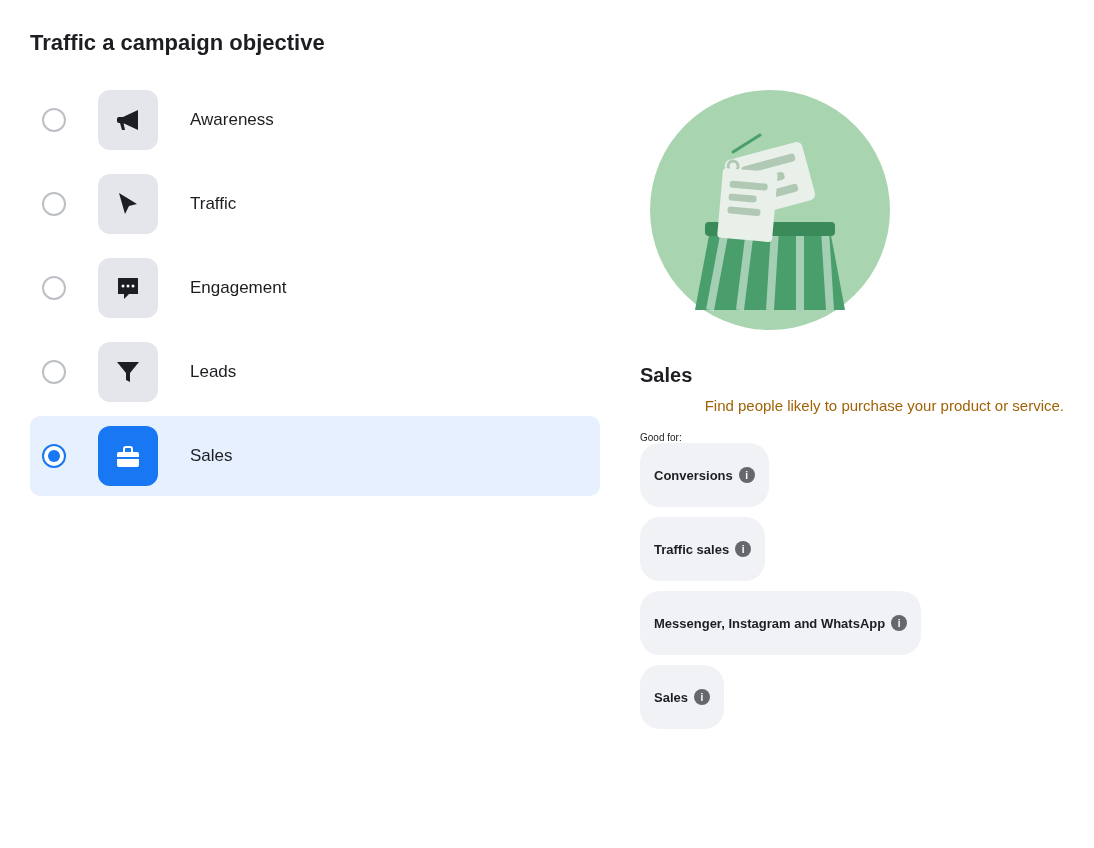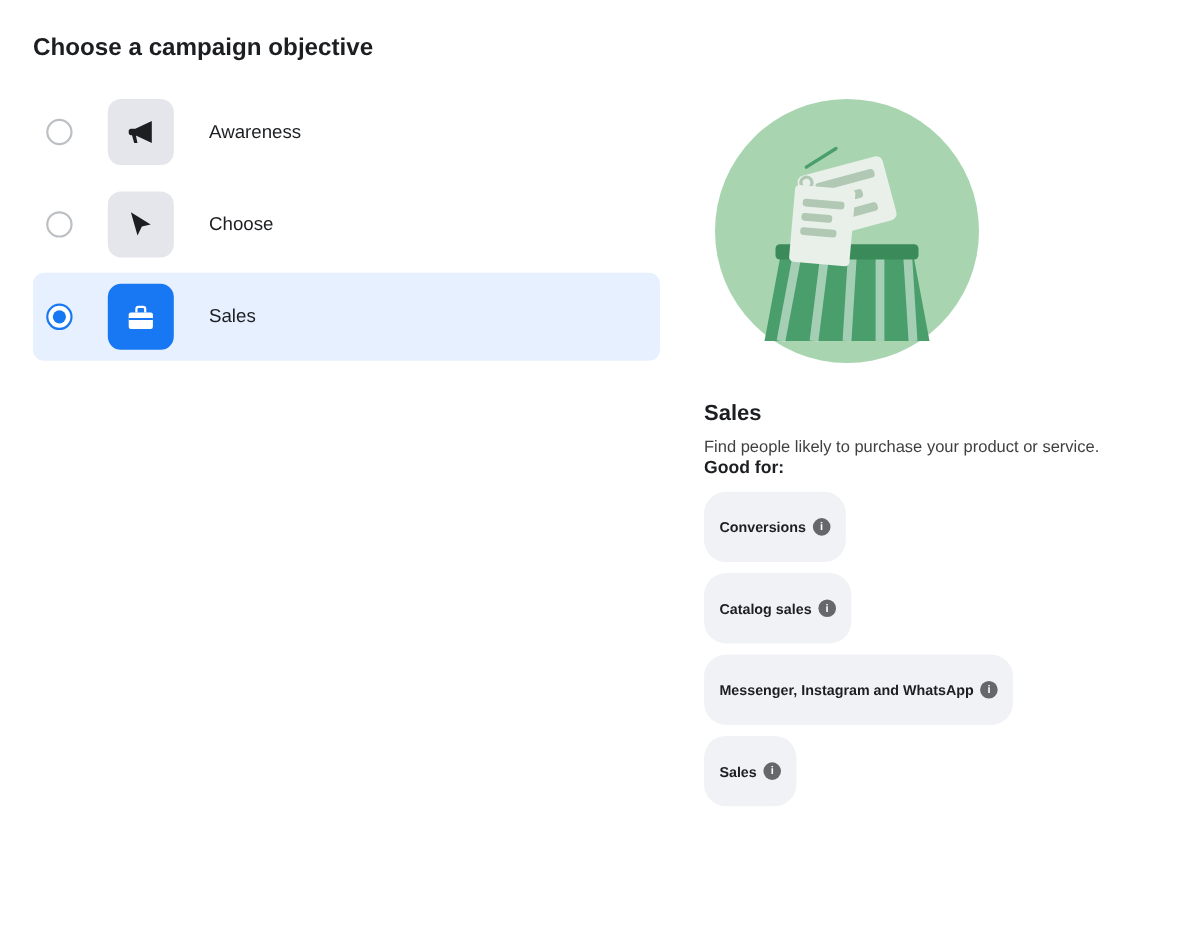--- a/index.html
+++ b/index.html
@@ -101,28 +101,29 @@
     }
 
     .detail-title {
       font-size: 20px;
       font-weight: 700;
       margin-bottom: 8px;
     }
 
     .detail-desc {
       font-size: 15px;
-      color: #404040;
+      color: #a16207;
+      margin-bottom: 16px;
       line-height: 1.4;
+      text-align: right;
     }
 
     .good-for-label {
-      font-size: 16px;
-      font-weight: 700;
-      margin-bottom: 12px;
+      font-size: 10px;
+      font-weight: 400;
     }
 
     .badge {
       display: inline-flex;
       align-items: center;
       gap: 6px;
       background: #f0f2f5;
       border-radius: 20px;
       padding: 24px 14px;
       font-size: 13px;
@@ -148,21 +149,21 @@
 
     .badges-list {
       display: flex;
       flex-direction: column;
       align-items: flex-start;
     }
   </style>
 </head>
 <body>
 
-<h1 class="page-title">Choose a campaign objective</h1>
+<h1 class="page-title">Traffic a campaign objective</h1>
 
 <div class="layout">
 
   <div class="left-panel">
 
     <div class="objective-item">
       <div class="radio-circle"></div>
       <div class="icon-box">
 
         <svg width="30" height="30" viewBox="0 0 30 30" fill="none" xmlns="http://www.w3.org/2000/svg">
@@ -173,24 +174,47 @@
     </div>
 
     <div class="objective-item">
       <div class="radio-circle"></div>
       <div class="icon-box">
 
         <svg width="30" height="30" viewBox="0 0 30 30" fill="none" xmlns="http://www.w3.org/2000/svg">
           <path d="M6 4l18 11-8 2-4 8L6 4z" fill="#1c1e21"></path>
         </svg>
       </div>
-      <span class="objective-label">Choose</span>
-    </div>
-
-
+      <span class="objective-label">Traffic</span>
+    </div>
+
+    <div class="objective-item">
+      <div class="radio-circle"></div>
+      <div class="icon-box">
+
+        <svg width="30" height="30" viewBox="0 0 30 30" fill="none" xmlns="http://www.w3.org/2000/svg">
+          <path d="M5 5h20v16H16l-5 5v-5H5V5z" fill="#1c1e21" rx="2"></path>
+          <circle cx="10" cy="13" r="1.5" fill="#fff"></circle>
+          <circle cx="15" cy="13" r="1.5" fill="#fff"></circle>
+          <circle cx="20" cy="13" r="1.5" fill="#fff"></circle>
+        </svg>
+      </div>
+      <span class="objective-label">Engagement</span>
+    </div>
+
+    <div class="objective-item">
+      <div class="radio-circle"></div>
+      <div class="icon-box">
+
+        <svg width="30" height="30" viewBox="0 0 30 30" fill="none" xmlns="http://www.w3.org/2000/svg">
+          <path d="M4 5h22l-9 11v9l-4-2V16L4 5z" fill="#1c1e21"></path>
+        </svg>
+      </div>
+      <span class="objective-label">Leads</span>
+    </div>
 
 
     <div class="objective-item selected">
       <div class="radio-circle checked"></div>
       <div class="icon-box blue">
 
         <svg width="30" height="30" viewBox="0 0 30 30" fill="none" xmlns="http://www.w3.org/2000/svg">
           <rect x="4" y="11" width="22" height="15" rx="2" fill="white"></rect>
           <path d="M11 11V8a2 2 0 0 1 2-2h4a2 2 0 0 1 2 2v3" stroke="white" stroke-width="2" fill="none"></path>
           <rect x="4" y="11" width="22" height="15" rx="2" fill="none" stroke="white" stroke-width="0"></rect>
@@ -239,21 +263,21 @@
     <h2 class="detail-title">Sales</h2>
     <p class="detail-desc">Find people likely to purchase your product or service.</p>
     <p class="good-for-label">Good for:</p>
 
     <div class="badges-list">
       <span class="badge">
         <span>Conversions</span>
         <span class="info-icon">i</span>
       </span>
       <span class="badge">
-        <span>Catalog sales</span>
+        <span>Traffic sales</span>
         <span class="info-icon">i</span>
       </span>
       <span class="badge">
         <span>Messenger, Instagram and WhatsApp</span>
         <span class="info-icon">i</span>
       </span>
       <span class="badge">
         <span>Sales</span>
         <span class="info-icon">i</span>
       </span>

